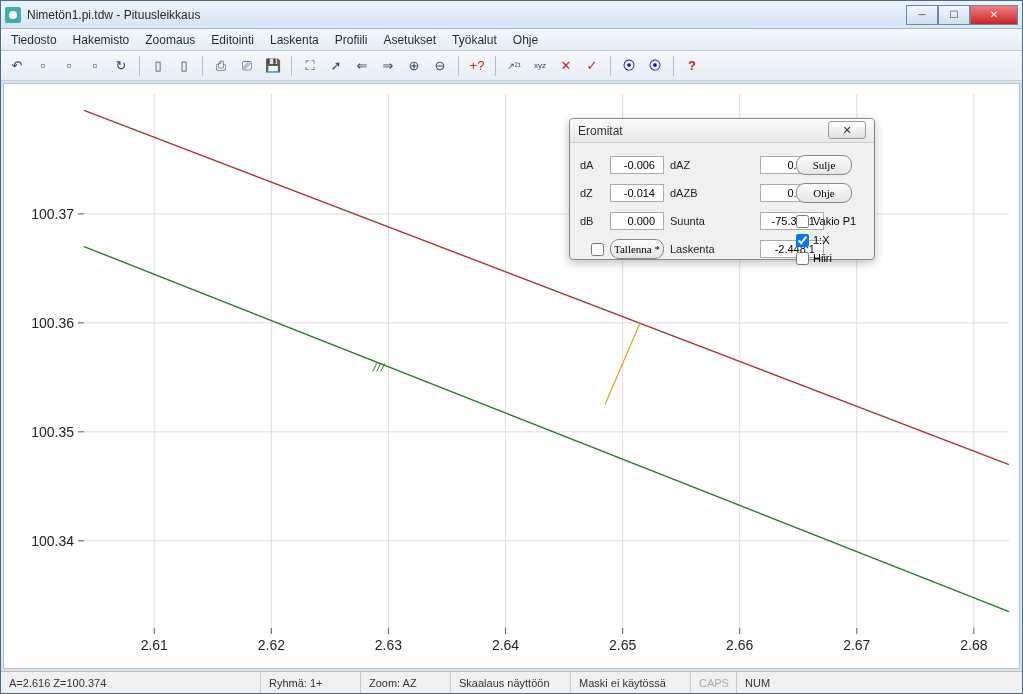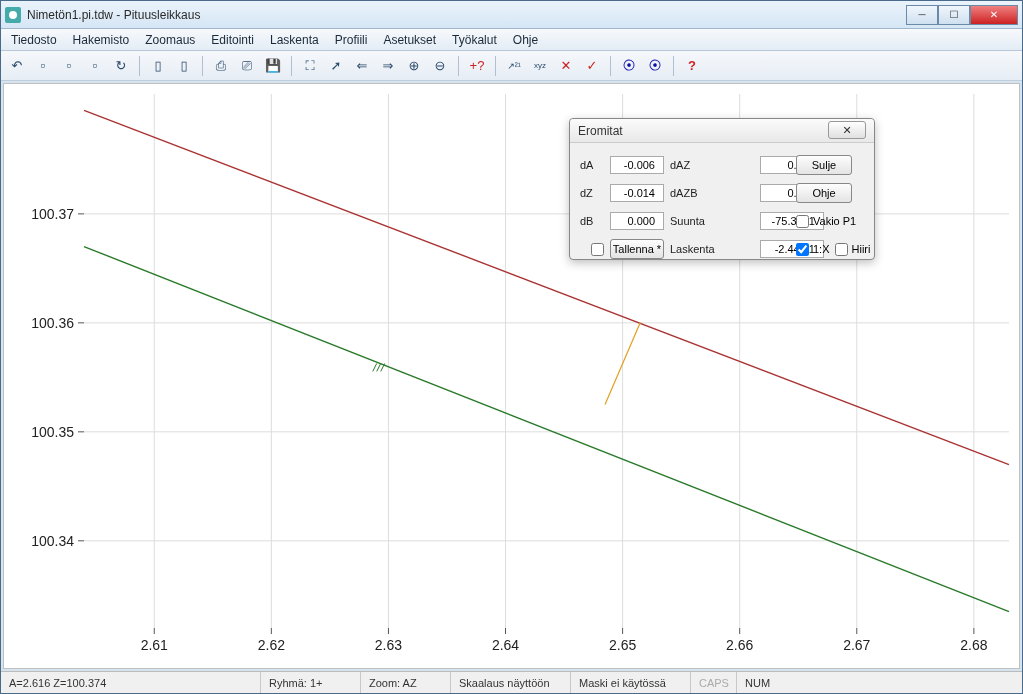--- a/index.html
+++ b/index.html
@@ -74,21 +74,21 @@
 }
 .plabel { font-size: 11px; color: #222; }
 .pval {
   width: 54px; height: 18px; border: 1px solid #aaa; background: #fff;
   font-size: 11px; text-align: right; padding: 1px 8px; line-height: 15px;
 }
 .pval.wide { width: 64px; margin-left: 36px; }
 .chk { display: flex; align-items: center; gap: 4px; font-size: 11px; }
 .pbtn {
   width: 56px; height: 20px; border: 1px solid #888; background: linear-gradient(#fdfdfd,#e4e4e4);
-  border-radius: 3px; font-size: 11px; text-align: center; line-height: 18px;
+  border-radius: 9px; font-size: 11px; text-align: center; line-height: 18px; font-family: Liberation Serif, serif;
 }
 .statusbar {
   height: 22px; background: #f0f0f0; border-top: 1px solid #bbb; display: flex; align-items: center;
   font-size: 11px; color: #333;
 }
 .status-cell {
   padding: 0 8px; height: 100%; display: flex; align-items: center;
   border-right: 1px solid #c8c8c8;
 }
 .status-cell.flex { flex: 1; }
@@ -227,21 +227,21 @@
         <div class="pval wide">-75.3091</div>
         <label class="chk">
             <input type="checkbox" style="">
             <span>Vakio P1</span>
           </label>
 
         <input type="checkbox" style="justify-self: end;">
         <div class="pbtn" style="width:54px">Tallenna *</div>
         <span class="plabel">Laskenta</span>
         <div class="pval wide">-2.448:1</div>
-        <div style="display:flex;flex-direction:row;gap:5px">
+        <div style="display:flex;flex-direction:column;gap:5px">
           <label class="chk">
               <input type="checkbox" id="chk1x" checked="" style="">
               <span>1:X</span>
             </label>
           <label class="chk">
               <input type="checkbox" style="">
               <span>Hiiri</span>
             </label>
         </div>
       </div>

